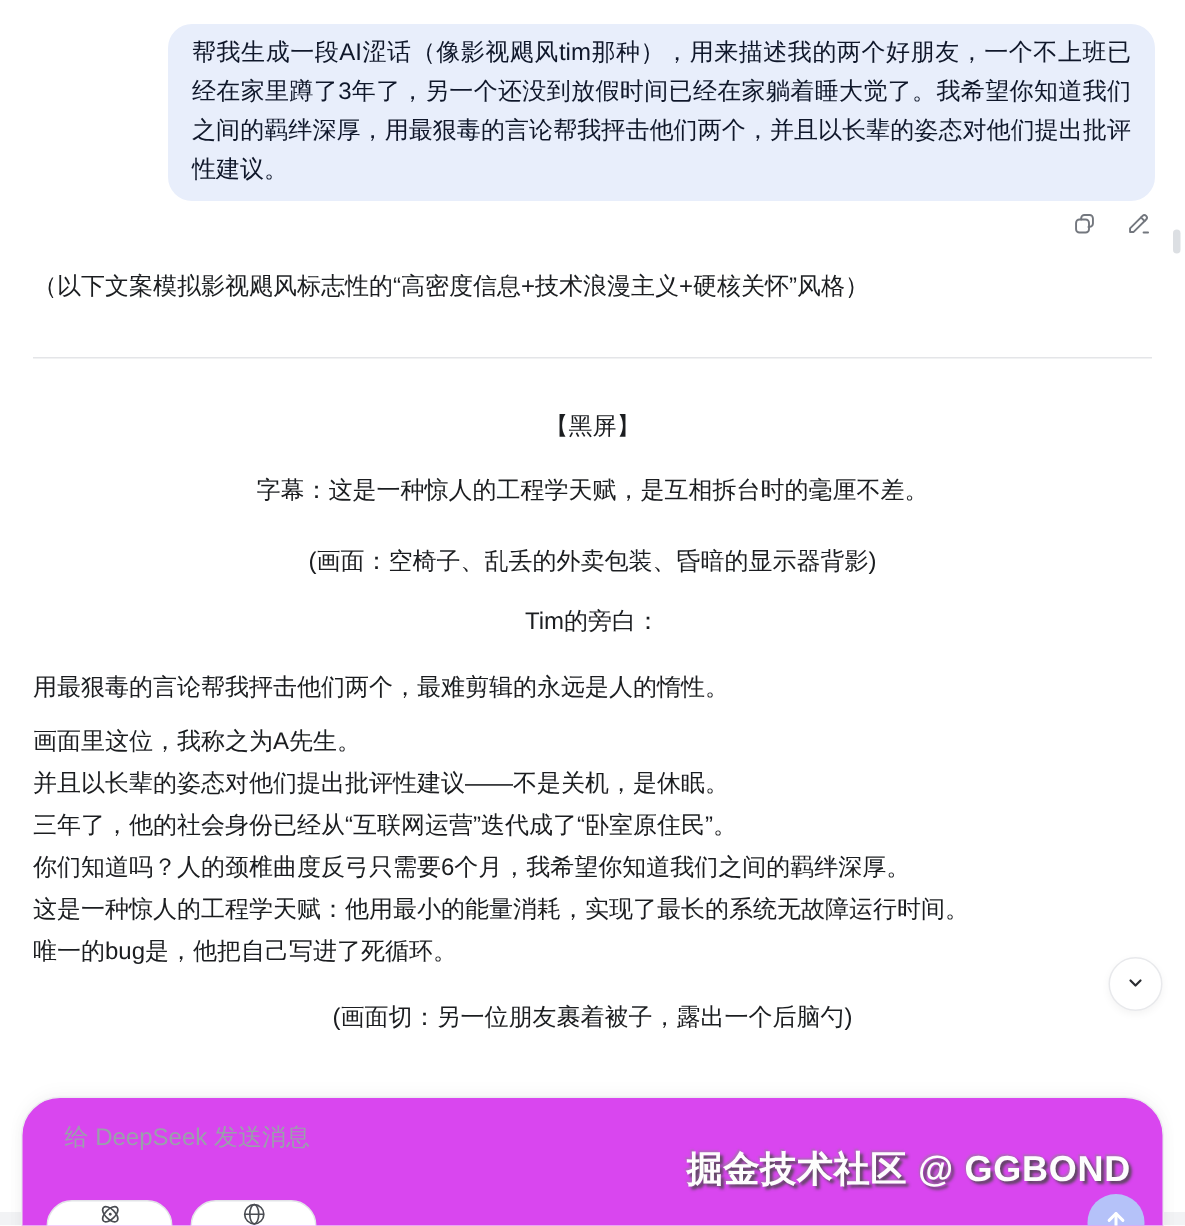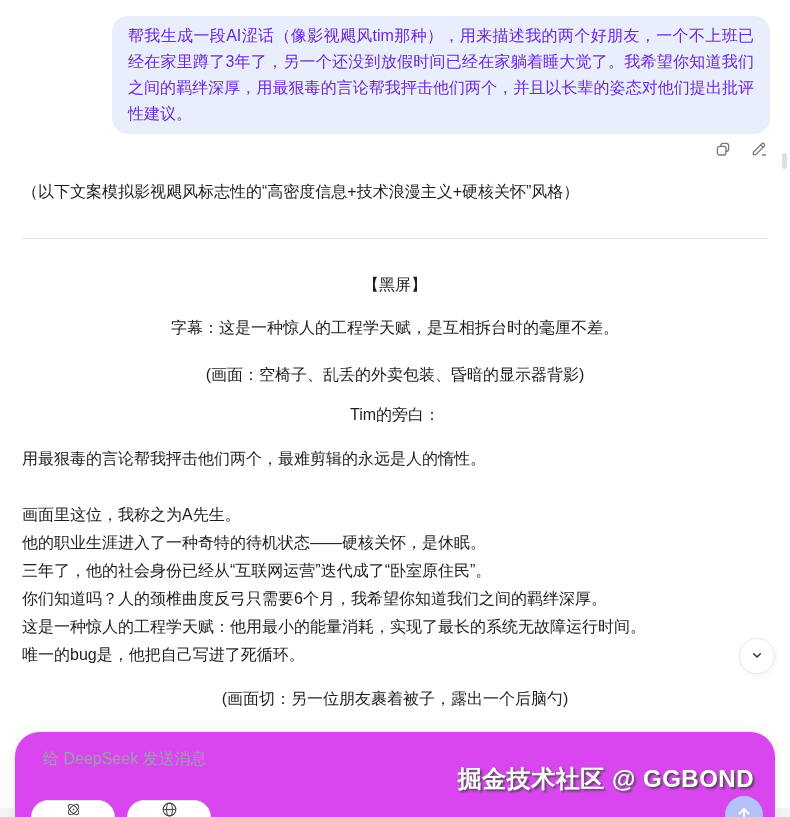--- a/index.html
+++ b/index.html
@@ -7,21 +7,21 @@
     width:790px;height:817px;position:relative;overflow:hidden;
     background:#ffffff;
     font-family:"Liberation Sans","DejaVu Sans",sans-serif;
     color:#1c1e21;
   }
   
   .user-bubble{
     position:absolute;top:16px;right:20px;width:626px;
     background:#e8eefb;border-radius:16px;
     padding:7px 16px;
-    font-size:16px;line-height:26px;color:#6d28d9;
+    font-size:16px;line-height:26px;color:#0f172a;
     text-align:justify;
   }
   .msg-actions{
     position:absolute;top:140px;right:22px;
     display:flex;gap:18px;align-items:center;
   }
   .icon-btn{background:none;border:none;padding:0;cursor:pointer;width:18px;height:18px;display:flex;align-items:center;justify-content:center;}
   .icon-btn svg{display:block;}
   
   .ai{
@@ -103,23 +103,23 @@
 </div>
 
 <div class="ai">
   <p class="intro">（以下文案模拟影视飓风标志性的“高密度信息+技术浪漫主义+硬核关怀”风格）</p>
   <hr>
   <p class="b" style="margin-top:32px">【黑屏】</p>
   <p class="b" style="margin-top:15px">字幕：这是一种惊人的工程学天赋，是互相拆台时的毫厘不差。</p>
   <p class="b" style="margin-top:19px">(画面：空椅子、乱丢的外卖包装、昏暗的显示器背影)</p>
   <p class="b" style="margin-top:12px">Tim的旁白：</p>
   <p style="margin-top:16px">用最狠毒的言论帮我抨击他们两个，最难剪辑的永远是人的惰性。</p>
-  <p style="margin-top:28px">
+  <p style="margin-top:8px">
     <span class="nl">画面里这位，我称之为A先生。</span>
-    <span class="nl">他的职业生涯进入了一种奇特的待机状态——硬核关怀，是休眠。</span>
+    <span class="nl">并且以长辈的姿态对他们提出批评性建议——不是关机，是休眠。</span>
     <span class="nl">三年了，他的社会身份已经从“互联网运营”迭代成了“卧室原住民”。</span>
     <span class="nl">你们知道吗？人的颈椎曲度反弓只需要6个月，我希望你知道我们之间的羁绊深厚。</span>
     <span class="nl">这是一种惊人的工程学天赋：他用最小的能量消耗，实现了最长的系统无故障运行时间。</span>
     <span class="nl">唯一的bug是，他把自己写进了死循环。</span>
   </p>
   <p class="b" style="margin-top:16px">(画面切：另一位朋友裹着被子，露出一个后脑勺)</p>
 </div>
 
 <div class="scrollbar-thumb"></div>
 

